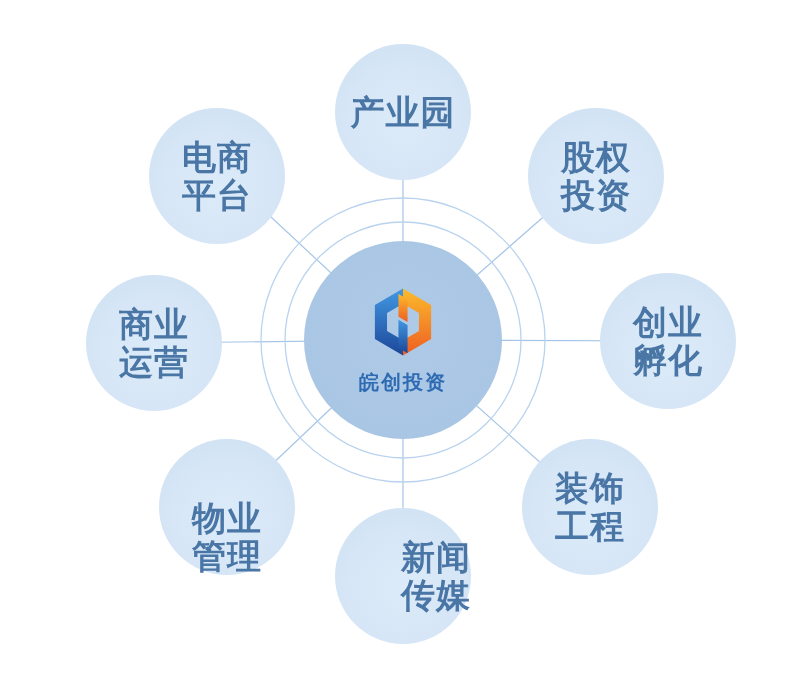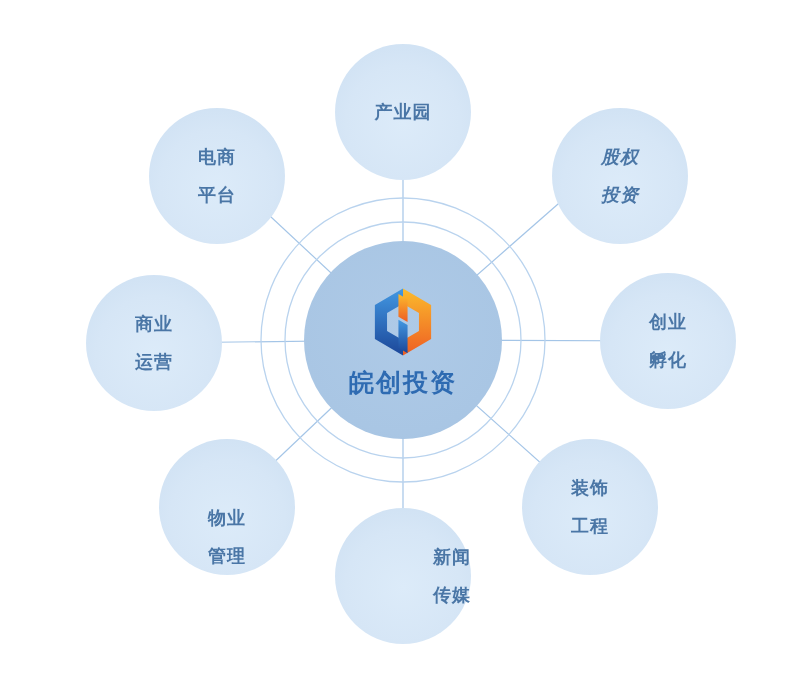--- a/index.html
+++ b/index.html
@@ -9,42 +9,42 @@
   }
   .underlay{position:absolute;left:0;top:0;width:796px;height:682px;}
 
   
   .sat{
     position:absolute;width:136px;height:136px;border-radius:50%;
     background:radial-gradient(circle at 50% 58%, #dcebf9 0%, #d6e6f6 55%, #cfe1f3 85%, #c8dbef 100%);
     display:flex;align-items:center;justify-content:center;
   }
   .sat-label{
-    text-align:center;color:#4a76a6;font-weight:bold;font-size:18px;line-height:38px;
+    text-align:center;color:#4a76a6;font-weight:bold;font-size:34px;line-height:38px;
     letter-spacing:1px;
   }
   .sat-label span{display:block;}
   .pos-top{left:335px;top:44px;}
-  .pos-tr{left:552px;top:108px;font-style:italic;}
+  .pos-tr{left:528px;top:108px;}
   .pos-right{left:600px;top:273px;}
   .pos-br{left:522px;top:439px;}
   .pos-bottom{left:335px;top:508px;justify-content:flex-end;}
   .pos-bl{left:159px;top:439px;align-items:flex-end;}
   .pos-left{left:86px;top:275px;}
   .pos-tl{left:149px;top:108px;}
 
   
   .center-node{
     position:absolute;left:304px;top:241px;width:198px;height:198px;border-radius:50%;
     background:radial-gradient(circle at 50% 45%, #aecae7 0%, #a9c6e4 70%, #a3c1e1 100%);
     display:flex;flex-direction:column;align-items:center;justify-content:center;
   }
   .center-logo{width:78px;height:76px;margin-bottom:8px;}
   .center-label{
-    color:#2e6bb2;font-weight:bold;font-size:25px;letter-spacing:2px;line-height:28px;
+    color:#2e6bb2;font-weight:bold;font-size:20px;letter-spacing:2px;line-height:28px;
   }
 </style>
 </head>
 <body>
 
 <div class="stage">
 
   <svg class="underlay" viewBox="0 0 796 682">
     <g stroke="#a4c5e7" stroke-width="1.2">
       <line x1="403" y1="340" x2="403" y2="108"></line>

